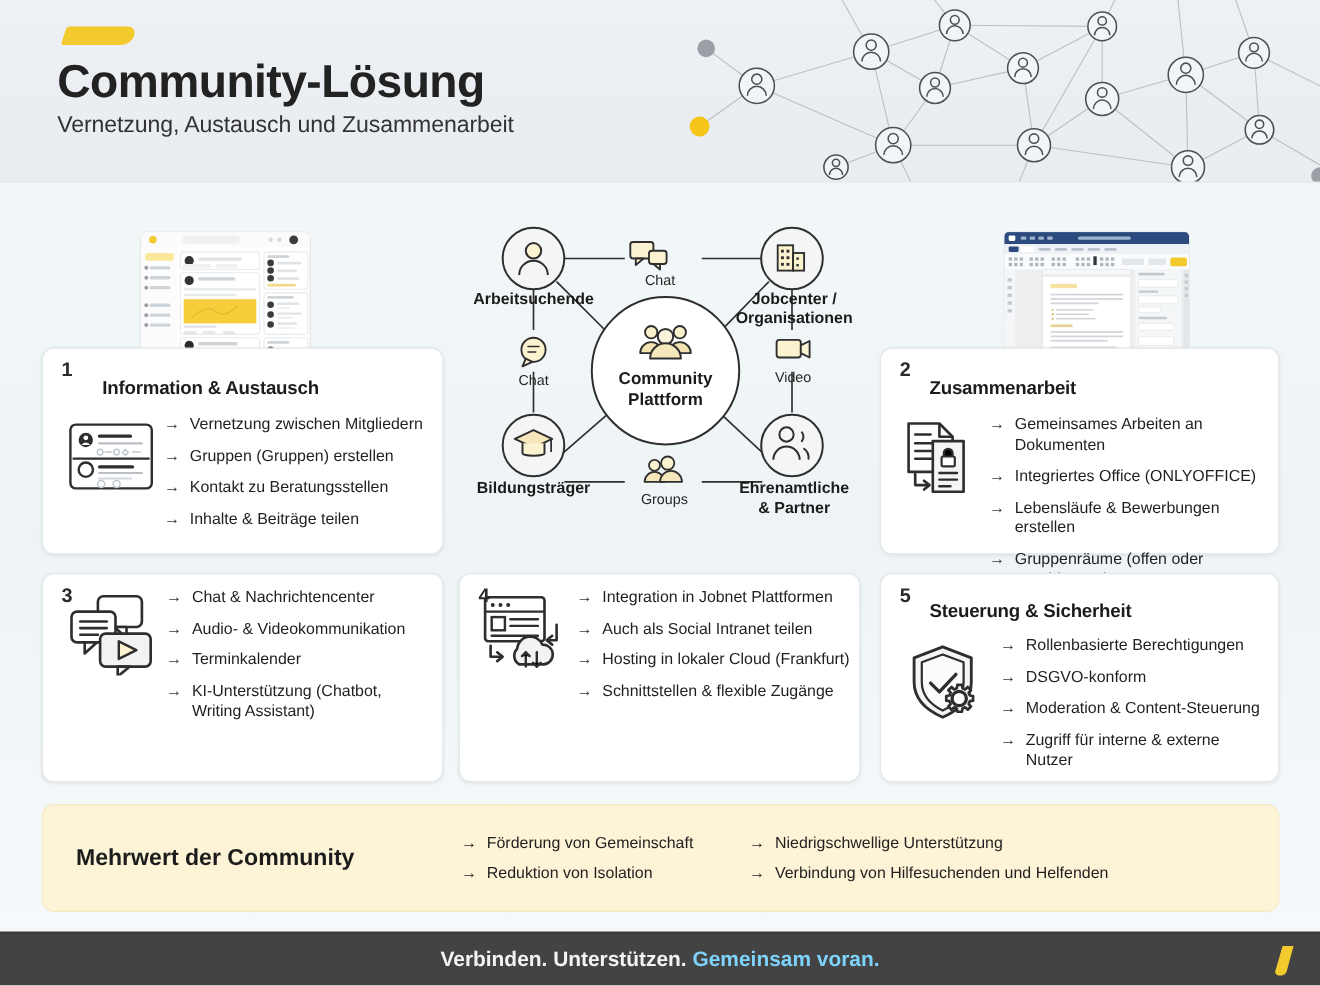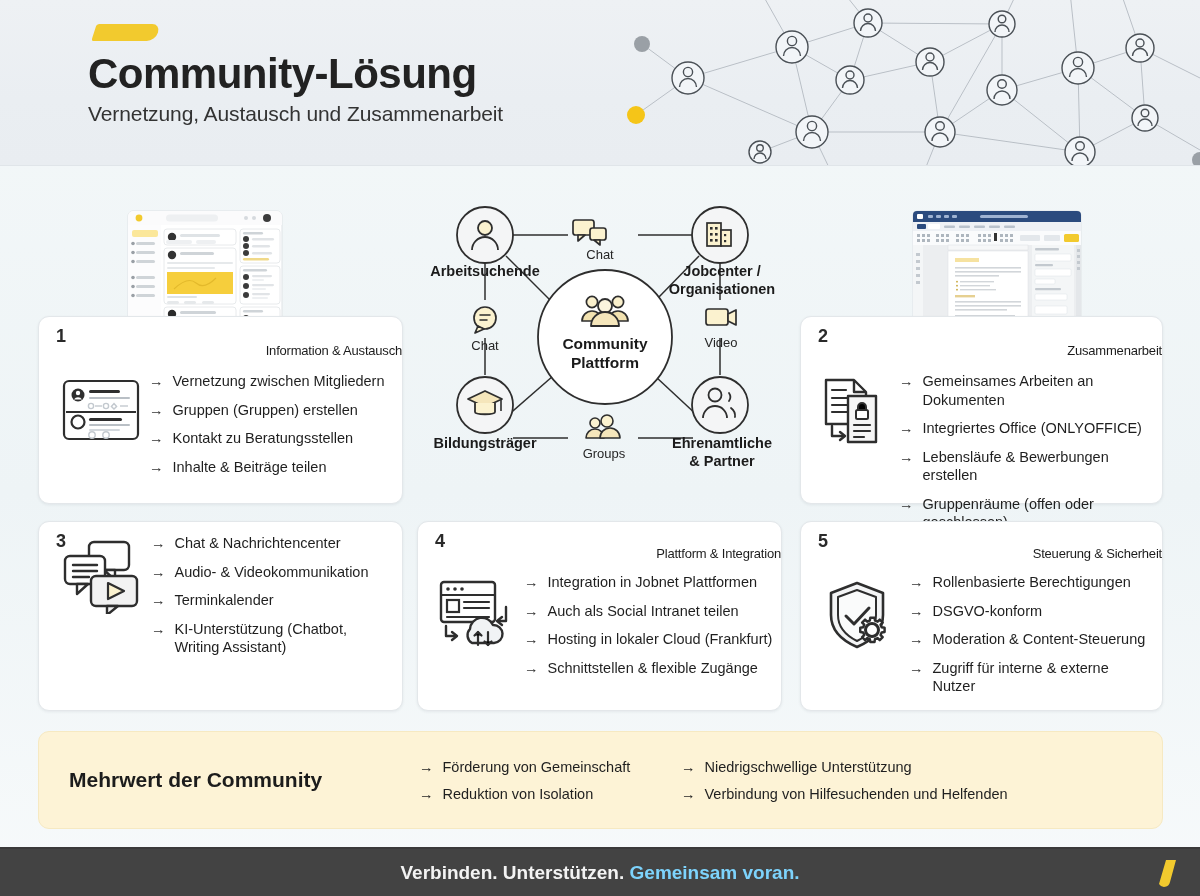--- a/index.html
+++ b/index.html
@@ -12,21 +12,21 @@
     overflow:hidden;
   }
 
   
   .header{
     position:absolute; left:0; top:0; width:1200px; height:166px;
     background:linear-gradient(180deg,#eef1f4 0%, #eaeef2 60%, #e9edf1 100%);
     border-bottom:1px solid #e0e5e9;
     overflow:hidden;
   }
-  .hdr-text{ position:absolute; left:52px; top:24px; z-index:3;margin-left:36px; }
+  .hdr-text{ position:absolute; left:52px; top:24px; z-index:3; }
   .hdr-bar{
     width:64px; height:17px; background:#f2ca2e;
     border-radius:3px 9px 9px 3px;
     transform: skewX(-18deg);
     margin-left:6px;
     margin-bottom:11px;
   }
   .hdr-title{
     font-size:42px; font-weight:bold; letter-spacing:-0.5px;
     color:#222222; line-height:1.04;
@@ -45,21 +45,21 @@
     position:absolute; background:#ffffff;
     border:1px solid #e3e7ea; border-radius:11px;
     box-shadow:0 1px 3px rgba(30,40,50,.07);
     z-index:2;
   }
   .card-num{
     position:absolute; left:17px; top:9px;
     font-size:18px; font-weight:bold; color:#2a2a2a;
   }
   .card-title{
-    text-align:right; font-size:13px; font-weight:normal;
+    text-align:left; font-size:17px; font-weight:bold;
     color:#1c1c1c; letter-spacing:-0.2px;
   }
   .card-body{ display:flex; align-items:flex-start; }
   .card-icon{ flex:0 0 auto; display:flex; align-items:center; justify-content:center; }
   .bullets{ list-style:none; }
   .bullets li{
     font-size:14.5px; color:#1f1f1f; line-height:1.28;
     margin-bottom:10px; display:flex; gap:9px; align-items:flex-start;
   }
   .bullets li .arw{ color:#333; flex:0 0 auto; }
@@ -712,21 +712,20 @@
       <li>
           <span class="arw">→</span>
           <span>KI-Unterstützung (Chatbot, Writing Assistant)</span>
         </li>
     </ul>
   </div>
 </div>
 
 <div class="card" id="card4">
   <div class="card-num">4</div>
-  <div class="card-title">Plattform &amp; Integration</div>
   <div class="card-body">
     <div class="card-icon">
       <svg width="84" height="76" viewBox="0 0 84 76">
         <rect x="5" y="5" width="54" height="40" rx="3" fill="#fff" stroke="#2e2e2e" stroke-width="2.4"></rect>
         <g fill="#2e2e2e">
             <circle cx="12" cy="12" r="1.8"></circle>
             <circle cx="19" cy="12" r="1.8"></circle>
             <circle cx="26" cy="12" r="1.8"></circle>
           </g>
         <line x1="5" y1="18" x2="59" y2="18" stroke="#2e2e2e" stroke-width="2"></line>

